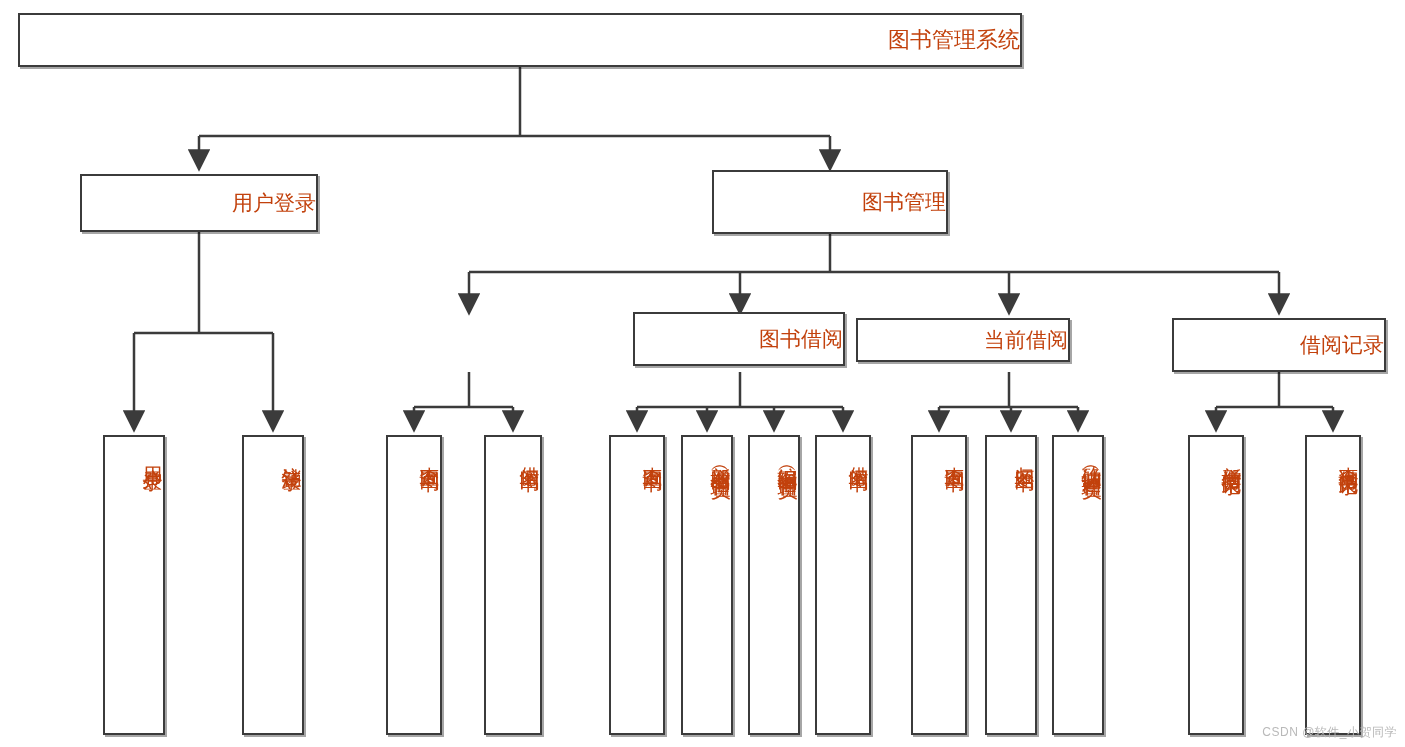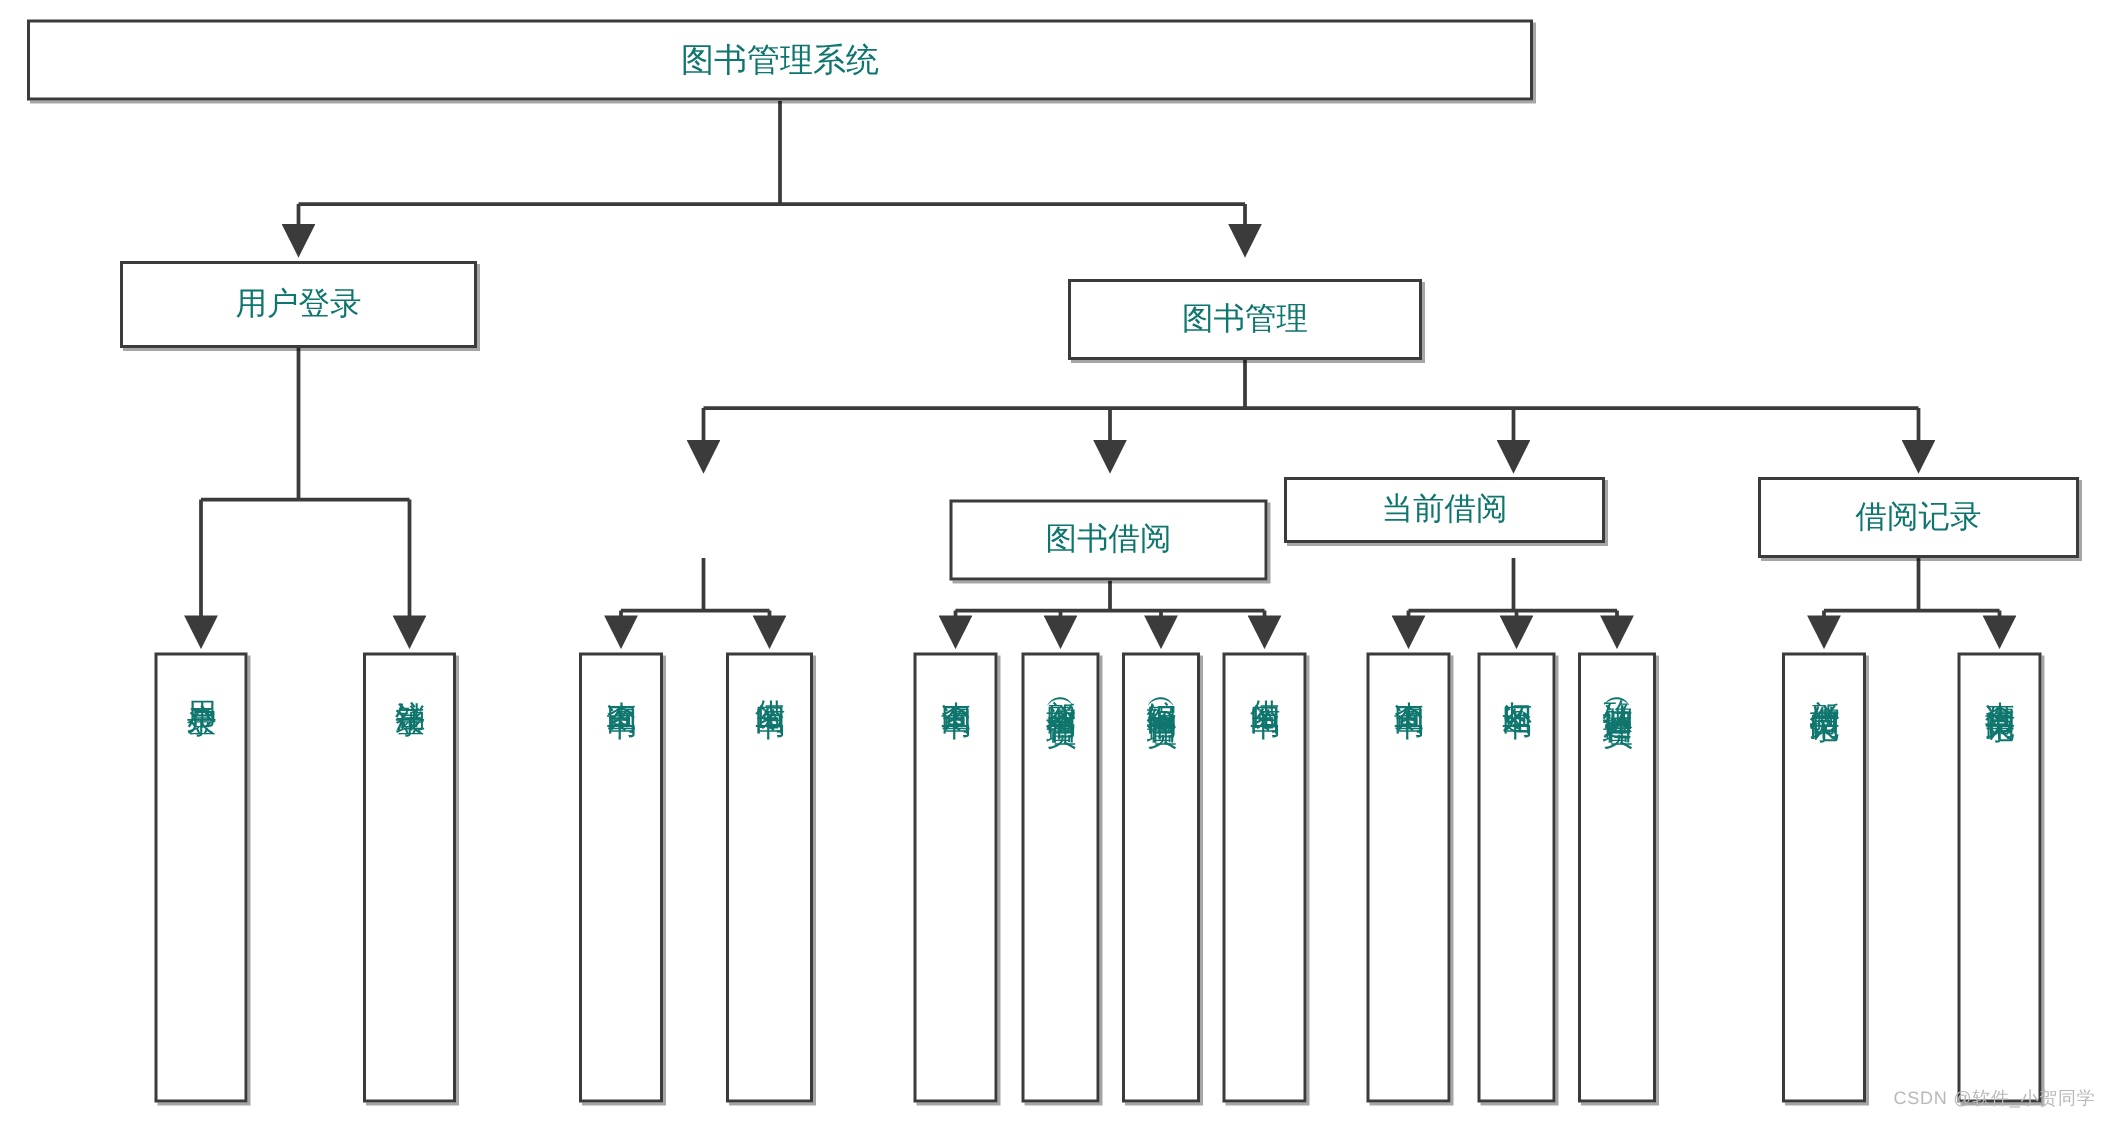--- a/index.html
+++ b/index.html
@@ -23,22 +23,22 @@
     height: 747px;
   }
   .node {
     position: absolute;
     box-sizing: border-box;
     background: #ffffff;
     border: 2px solid #3b3b3b;
     box-shadow: 2px 2px 0 rgba(0,0,0,0.35);
     display: flex;
     align-items: center;
-    justify-content: center;
-    color: #0f766e;
+    justify-content: flex-end;
+    color: #c2410c;
     z-index: 2;
   }
   .node .label {
     display: block;
     text-align: center;
     line-height: 1.15;
     white-space: nowrap;
   }
   
   .node.horiz .label {
@@ -127,25 +127,25 @@
     </g>
   </svg>
 
   <div class="node horiz title" style="left:18px; top:13px; width:1004px; height:54px;">
     <span class="label">图书管理系统</span>
   </div>
 
   <div class="node horiz" style="left:80px; top:174px; width:238px; height:58px;">
     <span class="label">用户登录</span>
   </div>
-  <div class="node horiz" style="left:712px; top:186px; width:236px; height:54px;">
+  <div class="node horiz" style="left:712px; top:170px; width:236px; height:64px;">
     <span class="label">图书管理</span>
   </div>
 
-  <div class="node horiz" style="left:633px; top:333px; width:212px; height:54px;">
+  <div class="node horiz" style="left:633px; top:312px; width:212px; height:54px;">
     <span class="label">图书借阅</span>
   </div>
   <div class="node horiz" style="left:856px; top:318px; width:214px; height:44px;">
     <span class="label">当前借阅</span>
   </div>
   <div class="node horiz" style="left:1172px; top:318px; width:214px; height:54px;">
     <span class="label">借阅记录</span>
   </div>
 
   <div class="node vert" style="left:103px; top:435px; width:62px; height:300px;">

